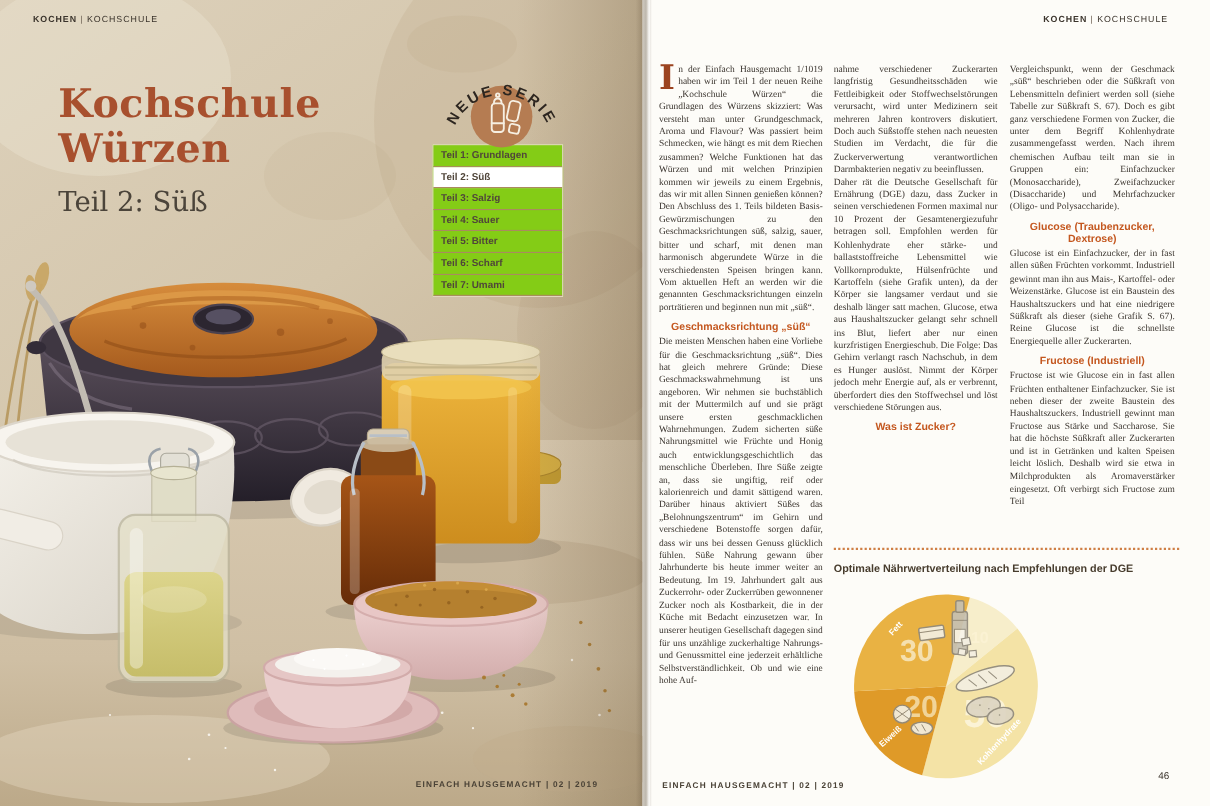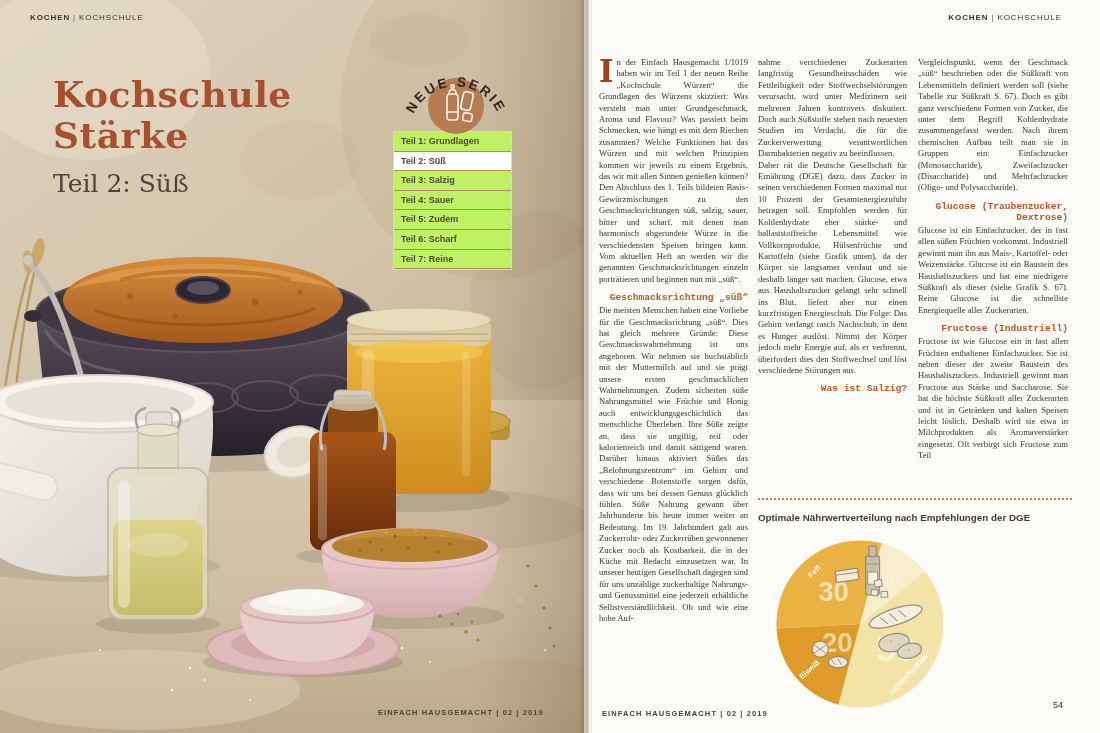--- a/index.html
+++ b/index.html
@@ -18,21 +18,21 @@
   .kicker-right{left:592px;top:13px;width:470px;text-align:right;}
 
   .title-block{position:absolute;left:53px;top:74px;}
   .page-title{font-family:"DejaVu Serif","Liberation Serif",serif;font-weight:bold;
               font-size:36px;line-height:41px;color:#a8502e;letter-spacing:.5px;margin:0;}
   .page-subtitle{font-family:"DejaVu Serif","Liberation Serif",serif;font-weight:normal;
               font-size:25px;color:#4b443a;margin-top:13px;}
 
   .badge-svg{position:absolute;left:389px;top:38px;}
 
-  .series-list{position:absolute;left:393px;top:131px;width:119px;background:#bef264;
+  .series-list{position:absolute;left:393px;top:131px;width:119px;background:#84cc16;
                border:1px solid #e2d7bf;box-sizing:border-box;}
   .series-row{height:19.6px;line-height:19.6px;padding-left:7px;font-size:9px;font-weight:bold;
               color:#50463a;border-bottom:1px solid #aa8a60;box-sizing:border-box;white-space:nowrap;}
   .series-row.active{background:#ffffff;}
 
   .pagenum{position:absolute;font-size:9px;color:#3c342c;}
   .pagenum-left{left:40px;top:732px;}
   .pagenum-right{left:1052px;top:701px;}
   .folio{position:absolute;font-size:7.5px;font-weight:bold;letter-spacing:1.1px;color:#4a4236;white-space:nowrap;}
   .folio-left{left:378px;top:708px;}
@@ -43,22 +43,22 @@
           background:linear-gradient(90deg,rgba(60,45,25,0) 0%,rgba(60,45,25,.28) 42%,rgba(255,255,255,.65) 55%,rgba(60,45,25,.10) 70%,rgba(60,45,25,0) 100%);}
 
   
   .right-page{position:absolute;left:592px;top:0;width:508px;height:733px;background:#fdfcf8;}
   .col{position:absolute;top:57px;overflow:hidden;font-family:"Liberation Serif",serif;
        font-size:8.6px;line-height:11.4px;color:#3a342e;text-align:justify;}
   .col p{margin:0;}
   .col-1{left:7px;width:149px;height:638px;}
   .col-2{left:166px;width:149px;height:402px;}
   .col-3{left:326px;width:150px;height:450px;}
-  .subhead{font-family:Liberation Mono, monospace;font-weight:bold;font-size:9.6px;
-           color:#c4571f;margin:7px 0 2px 0;text-align:right;line-height:11px;}
+  .subhead{font-family:Liberation Sans, sans-serif;font-weight:bold;font-size:9.6px;
+           color:#c4571f;margin:7px 0 2px 0;text-align:center;line-height:11px;}
   .dropcap{float:left;font-family:"DejaVu Serif",serif;font-weight:bold;font-size:31px;
            line-height:25px;color:#9c4420;padding:2px 3px 0 0;}
 
   
   .chart-block{position:absolute;left:166px;top:498px;width:314px;height:230px;
                border-top:2px dotted #cf7f45;}
   .chart-title{position:absolute;left:0;top:12px;font-size:9.8px;font-weight:bold;color:#473c2d;text-align:right;}
   .pie-wrap{position:absolute;left:16px;top:38px;}
   .chart-caption{position:absolute;left:204px;top:88px;width:103px;font-size:8.4px;
                  font-weight:bold;line-height:11.6px;color:#4c3d29;text-align:left;}
@@ -294,33 +294,33 @@
       <rect x="470" y="0" width="114" height="733" fill="url(#vign)"></rect>
     </svg>
 
     <div class="kicker kicker-left">
       <b>KOCHEN</b><span class="sep">|</span><span>KOCHSCHULE</span>
     </div>
 
     <div class="title-block">
       <div class="page-title">
         <div>Kochschule</div>
-        <div>Stärke</div>
+        <div>Würzen</div>
       </div>
       <div class="page-subtitle">Teil 2: Süß</div>
     </div>
 
     <div class="series-list">
       <div class="series-row">Teil 1: Grundlagen</div>
       <div class="series-row active">Teil 2: Süß</div>
       <div class="series-row">Teil 3: Salzig</div>
       <div class="series-row">Teil 4: Sauer</div>
-      <div class="series-row">Teil 5: Zudem</div>
+      <div class="series-row">Teil 5: Bitter</div>
       <div class="series-row">Teil 6: Scharf</div>
-      <div class="series-row">Teil 7: Reine</div>
+      <div class="series-row">Teil 7: Umami</div>
     </div>
 
     <svg class="badge-svg" width="134" height="104" viewBox="0 0 134 104">
       <defs>
         <path id="arcpath" d="M 24 78 A 46 46 0 0 1 110 78"></path>
       </defs>
       <circle cx="67" cy="68" r="28" fill="#b57c52"></circle>
       <text font-family="Liberation Sans, sans-serif" font-size="13.5" font-weight="bold" fill="#2d2620" letter-spacing="2.5">
         <textPath href="#arcpath" startOffset="50%" text-anchor="middle">NEUE SERIE</textPath>
       </text>
@@ -348,21 +348,21 @@
 
     <div class="col col-1">
       <p><span class="dropcap">I</span><span>n der Einfach Hausgemacht 1/1019 haben wir im Teil 1 der neuen Reihe „Kochschule Würzen“ die Grundlagen des Würzens skizziert: Was versteht man unter Grundgeschmack, Aroma und Flavour? Was passiert beim Schmecken, wie hängt es mit dem Riechen zusammen? Welche Funktionen hat das Würzen und mit welchen Prinzipien kommen wir jeweils zu einem Ergebnis, das wir mit allen Sinnen genießen können? Den Abschluss des 1. Teils bildeten Basis-Gewürzmischungen zu den Geschmacksrichtungen süß, salzig, sauer, bitter und scharf, mit denen man harmonisch abgerundete Würze in die verschiedensten Speisen bringen kann. Vom aktuellen Heft an werden wir die genannten Geschmacksrichtungen einzeln porträtieren und beginnen nun mit „süß“.</span></p>
       <div class="subhead">Geschmacksrichtung „süß“</div>
       <p>Die meisten Menschen haben eine Vorliebe für die Geschmacksrichtung „süß“. Dies hat gleich mehrere Gründe: Diese Geschmackswahrnehmung ist uns angeboren. Wir nehmen sie buchstäblich mit der Muttermilch auf und sie prägt unsere ersten geschmacklichen Wahrnehmungen. Zudem sicherten süße Nahrungsmittel wie Früchte und Honig auch entwicklungsgeschichtlich das menschliche Überleben. Ihre Süße zeigte an, dass sie ungiftig, reif oder kalorienreich und damit sättigend waren. Darüber hinaus aktiviert Süßes das „Belohnungszentrum“ im Gehirn und verschiedene Botenstoffe sorgen dafür, dass wir uns bei dessen Genuss glücklich fühlen. Süße Nahrung gewann über Jahrhunderte bis heute immer weiter an Bedeutung. Im 19. Jahrhundert galt aus Zuckerrohr- oder Zuckerrüben gewonnener Zucker noch als Kostbarkeit, die in der Küche mit Bedacht einzusetzen war. In unserer heutigen Gesellschaft dagegen sind für uns unzählige zuckerhaltige Nahrungs- und Genussmittel eine jederzeit erhältliche Selbstverständlichkeit. Ob und wie eine hohe Auf-</p>
     </div>
 
     <div class="col col-2">
       <p>nahme verschiedener Zuckerarten langfristig Gesundheitsschäden wie Fettleibigkeit oder Stoffwechselstörungen verursacht, wird unter Medizinern seit mehreren Jahren kontrovers diskutiert. Doch auch Süßstoffe stehen nach neuesten Studien im Verdacht, die für die Zuckerverwertung verantwortlichen Darmbakterien negativ zu beeinflussen.</p>
       <p>Daher rät die Deutsche Gesellschaft für Ernährung (DGE) dazu, dass Zucker in seinen verschiedenen Formen maximal nur 10 Prozent der Gesamtenergiezufuhr betragen soll. Empfohlen werden für Kohlenhydrate eher stärke- und ballaststoffreiche Lebensmittel wie Vollkornprodukte, Hülsenfrüchte und Kartoffeln (siehe Grafik unten), da der Körper sie langsamer verdaut und sie deshalb länger satt machen. Glucose, etwa aus Haushaltszucker gelangt sehr schnell ins Blut, liefert aber nur einen kurzfristigen Energieschub. Die Folge: Das Gehirn verlangt rasch Nachschub, in dem es Hunger auslöst. Nimmt der Körper jedoch mehr Energie auf, als er verbrennt, überfordert dies den Stoffwechsel und löst verschiedene Störungen aus.</p>
-      <div class="subhead">Was ist Salzig?</div>
+      <div class="subhead">Was ist Zucker?</div>
     </div>
 
     <div class="col col-3">
       <p>Vergleichspunkt, wenn der Geschmack „süß“ beschrieben oder die Süßkraft von Lebensmitteln definiert werden soll (siehe Tabelle zur Süßkraft S. 67). Doch es gibt ganz verschiedene Formen von Zucker, die unter dem Begriff Kohlenhydrate zusammengefasst werden. Nach ihrem chemischen Aufbau teilt man sie in Gruppen ein: Einfachzucker (Monosaccharide), Zweifachzucker (Disaccharide) und Mehrfachzucker (Oligo- und Polysaccharide).</p>
       <div class="subhead">Glucose (Traubenzucker, Dextrose)</div>
       <p>Glucose ist ein Einfachzucker, der in fast allen süßen Früchten vorkommt. Industriell gewinnt man ihn aus Mais-, Kartoffel- oder Weizenstärke. Glucose ist ein Baustein des Haushaltszuckers und hat eine niedrigere Süßkraft als dieser (siehe Grafik S. 67). Reine Glucose ist die schnellste Energiequelle aller Zuckerarten.</p>
       <div class="subhead">Fructose (Industriell)</div>
       <p>Fructose ist wie Glucose ein in fast allen Früchten enthaltener Einfachzucker. Sie ist neben dieser der zweite Baustein des Haushaltszuckers. Industriell gewinnt man Fructose aus Stärke und Saccharose. Sie hat die höchste Süßkraft aller Zuckerarten und ist in Getränken und kalten Speisen leicht löslich. Deshalb wird sie etwa in Milchprodukten als Aromaverstärker eingesetzt. Oft verbirgt sich Fructose zum Teil</p>
     </div>
 
@@ -420,16 +420,16 @@
               <ellipse cx="167" cy="139" rx="15" ry="9" transform="rotate(-14 167 139)"></ellipse>
               <circle cx="144" cy="127" r=".9" fill="#8f897c" stroke="none"></circle>
               <circle cx="154" cy="131" r=".9" fill="#8f897c" stroke="none"></circle>
               <circle cx="166" cy="138" r=".9" fill="#8f897c" stroke="none"></circle>
             </g>
           </g>
         </svg>
       </div>
     </div>
 
-    <div class="pagenum pagenum-right" style="left:461px;top:700px;">54</div>
+    <div class="pagenum pagenum-right" style="left:461px;top:700px;">46</div>
     <div class="folio folio-right" style="left:10px;">EINFACH HAUSGEMACHT | 02 | 2019</div>
   </div>
 </div>
 
 </body></html>

